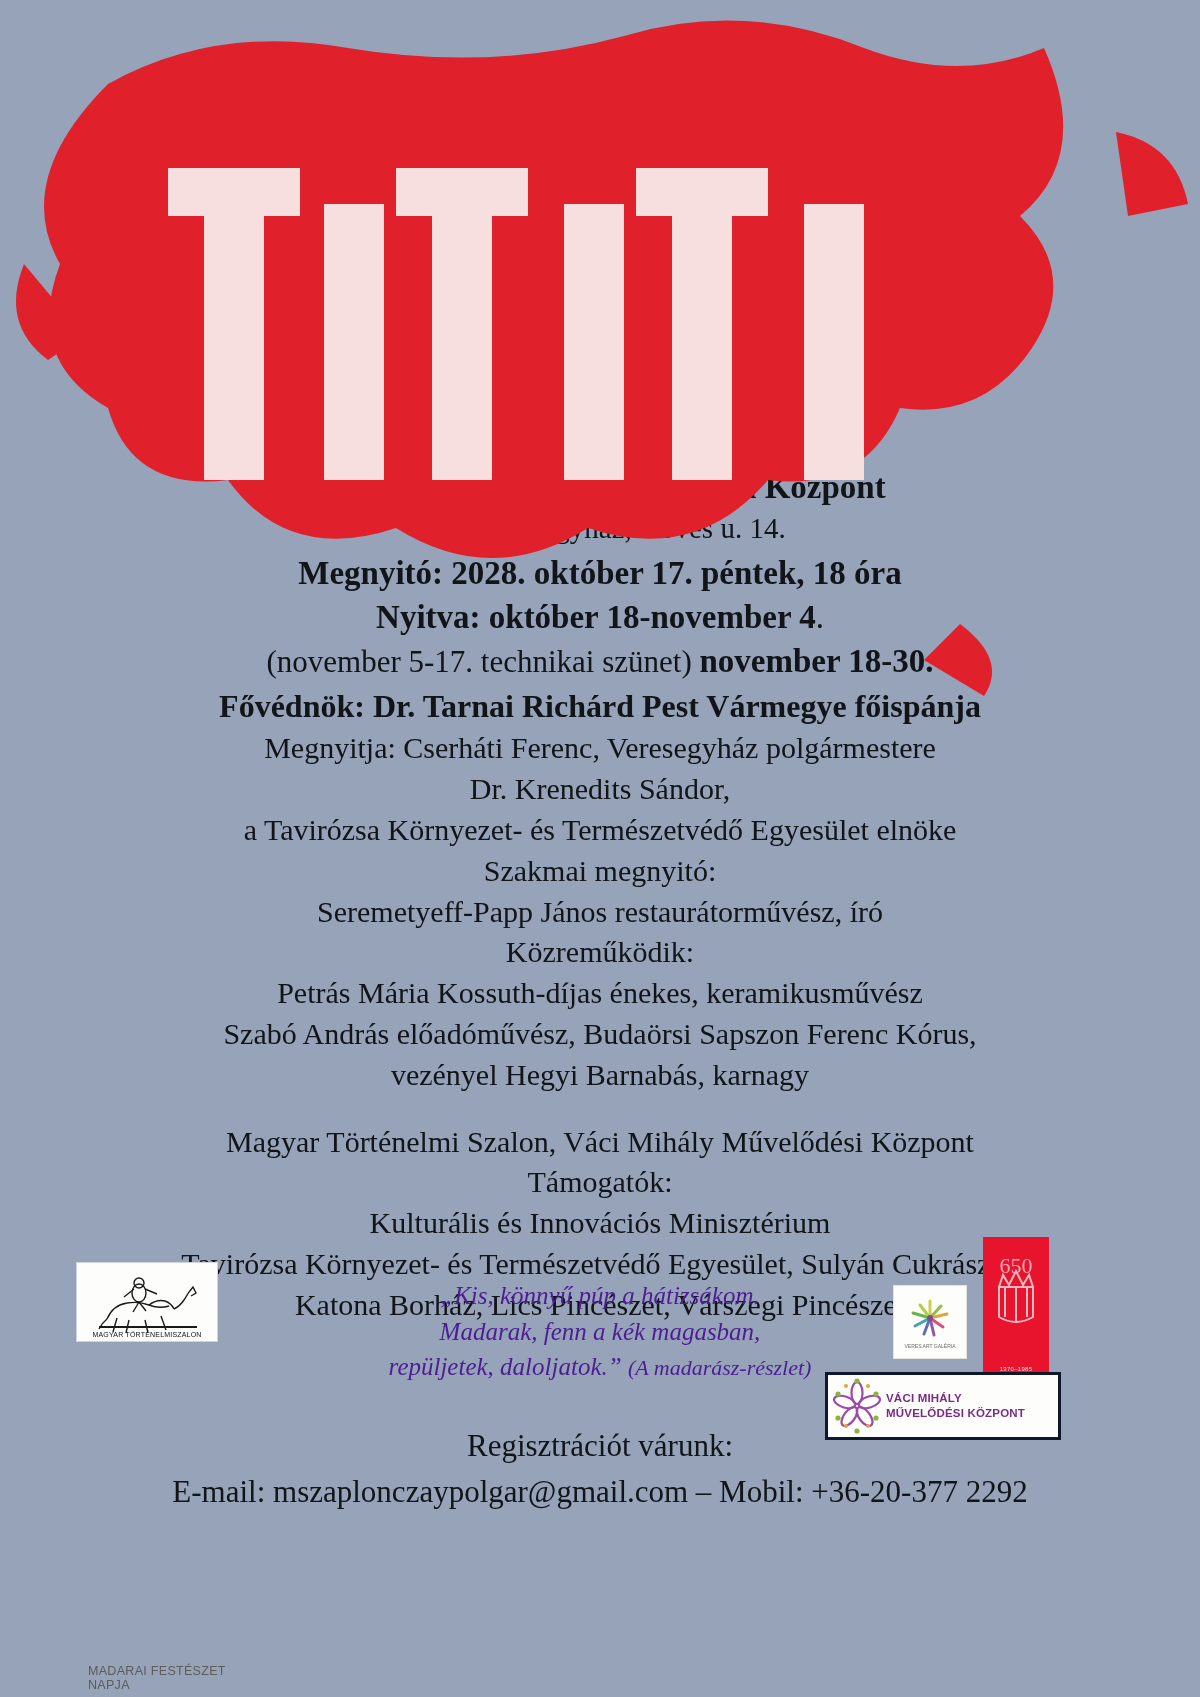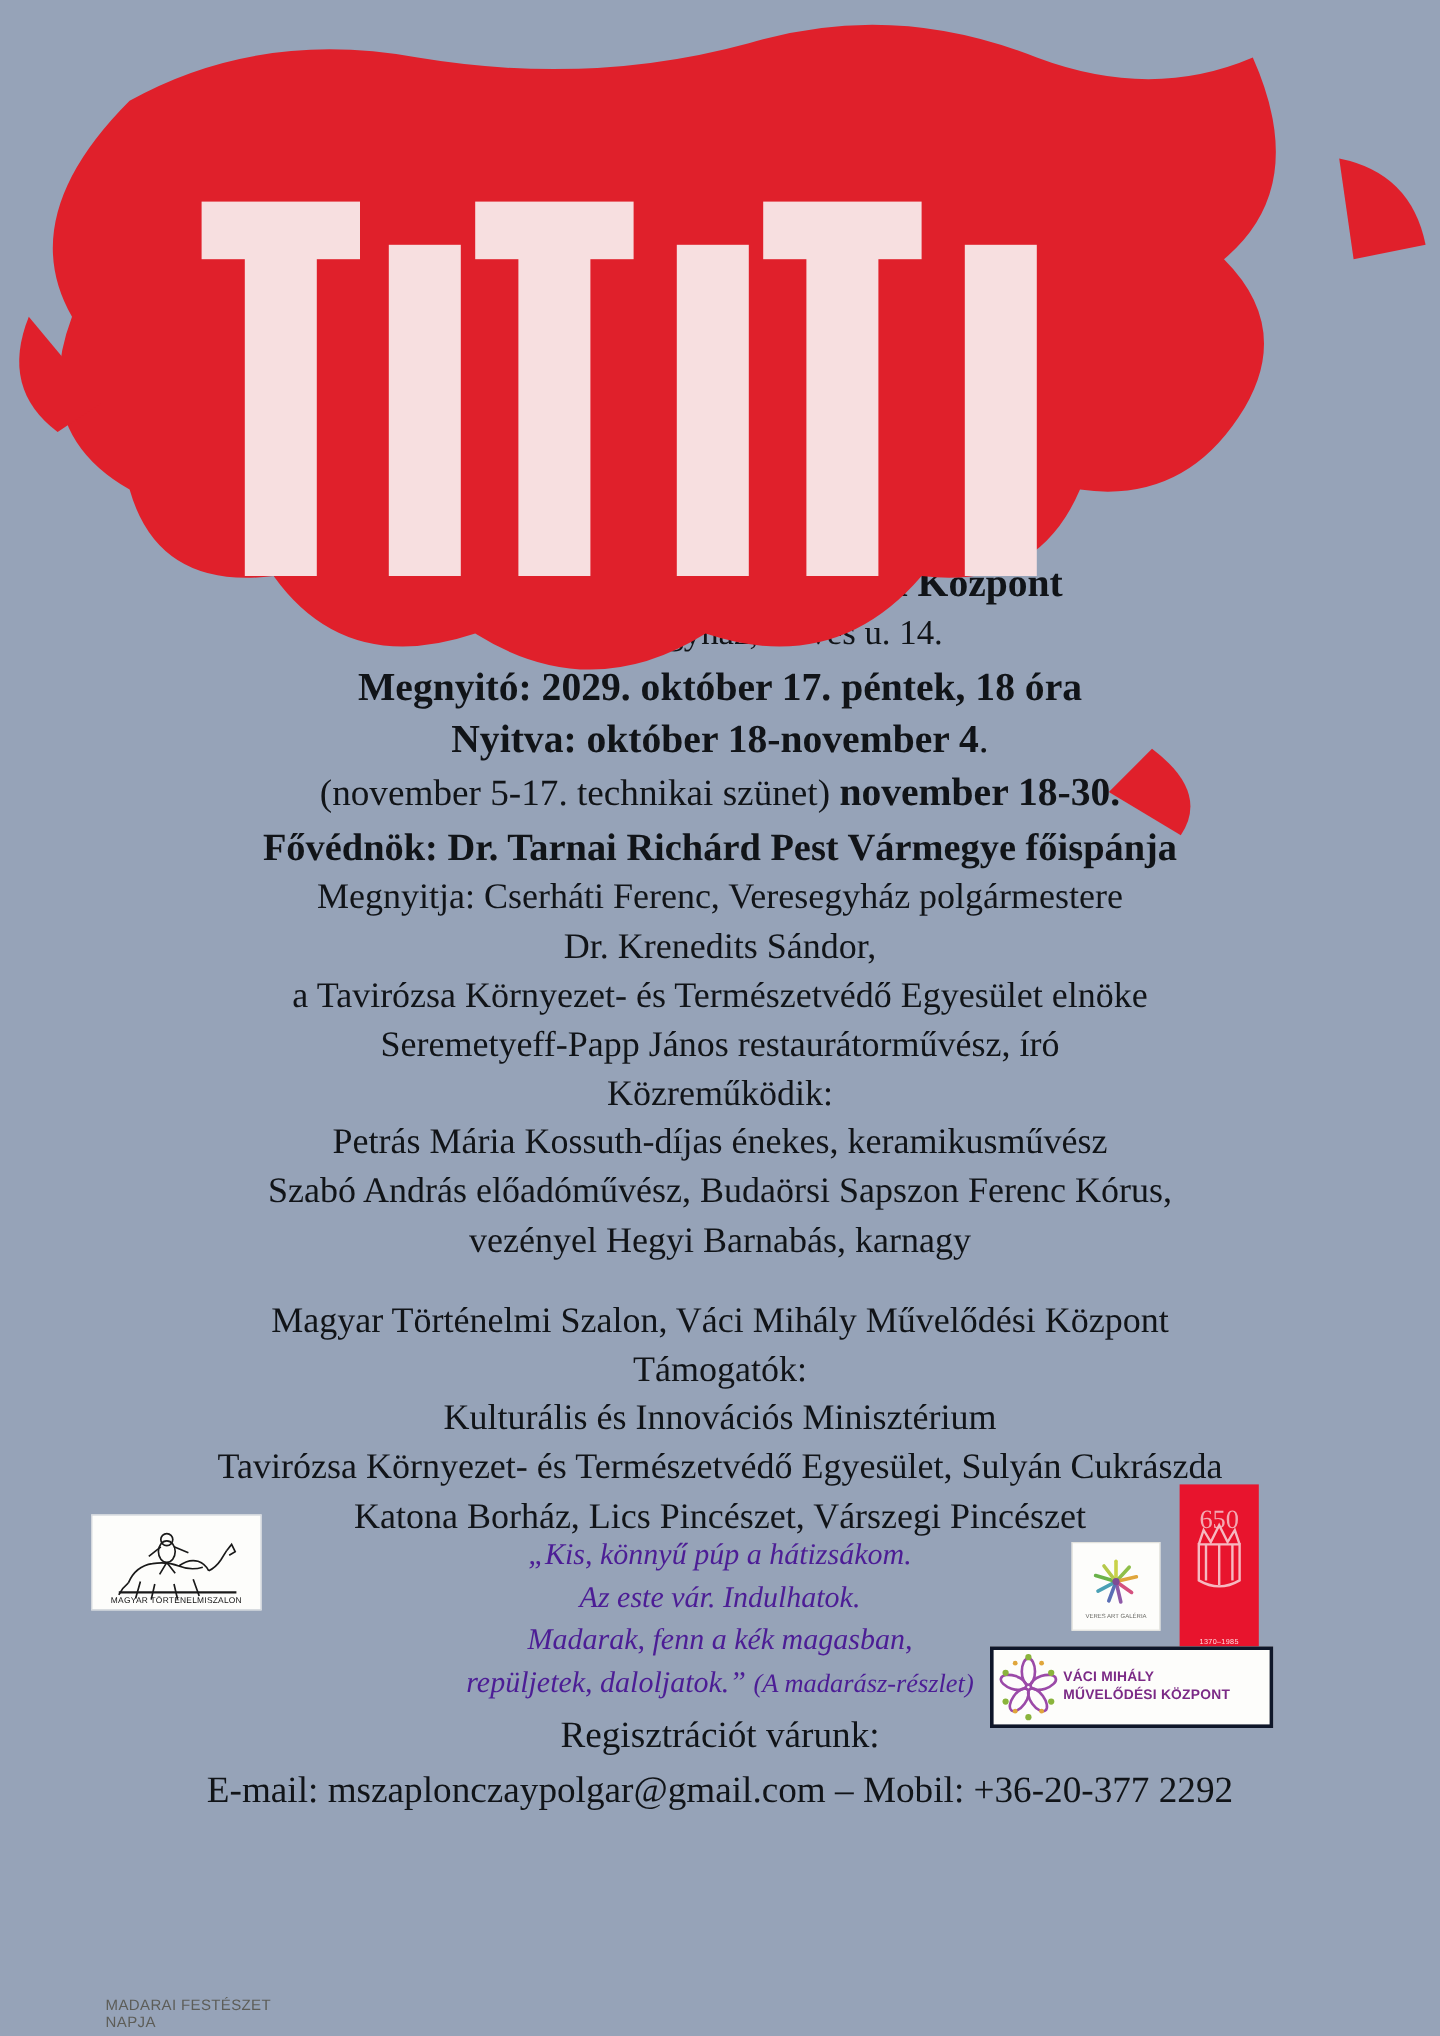--- a/index.html
+++ b/index.html
@@ -197,48 +197,48 @@
 
   <span class="ln artist">Polgár Marianne</span>
   <span class="ln credential">Bánffy Miklós-díjas grafikus,</span>
   <span class="ln credential2">a Magyar Művészeti Akadémia Köztestületi tagja</span>
 
   <span class="ln exh-title">ÁPRILY MADARAI</span>
   <span class="ln exh-sub">című kiállítására</span>
 
   <span class="ln venue">Helye: Váci Mihály Művelődési Központ</span>
   <span class="ln address">2112 Veresegyház, Köves u. 14.</span>
-  <span class="ln opening">Megnyitó: 2029. október 17. péntek, 18 óra</span>
+  <span class="ln opening">Megnyitó: 2028. október 17. péntek, 18 óra</span>
   <span class="ln hours">
     <span>Nyitva: október 18-november 4</span><span class="thin">.</span>
   </span>
   <span class="ln pause">
     <span>(november 5-17. technikai szünet) </span><span class="strong">november 18-30.</span>
   </span>
 
   <span class="ln patron">Fővédnök: Dr. Tarnai Richárd Pest Vármegye főispánja</span>
   <span class="ln person">Megnyitja: Cserháti Ferenc, Veresegyház polgármestere</span>
   <span class="ln person">Dr. Krenedits Sándor,</span>
   <span class="ln person">a Tavirózsa Környezet- és Természetvédő Egyesület elnöke</span>
+  <span class="ln label-line">Szakmai megnyitó:</span>
   <span class="ln person">Seremetyeff-Papp János restaurátorművész, író</span>
   <span class="ln label-line">Közreműködik:</span>
   <span class="ln person">Petrás Mária Kossuth-díjas énekes, keramikusművész</span>
   <span class="ln person">Szabó András előadóművész, Budaörsi Sapszon Ferenc Kórus,</span>
   <span class="ln person">vezényel Hegyi Barnabás, karnagy</span>
 
   <div class="org-gap"></div>
   <span class="ln org">Magyar Történelmi Szalon, Váci Mihály Művelődési Központ</span>
   <span class="ln org">Támogatók:</span>
   <span class="ln org">Kulturális és Innovációs Minisztérium</span>
   <span class="ln org">Tavirózsa Környezet- és Természetvédő Egyesület, Sulyán Cukrászda</span>
   <span class="ln org">Katona Borház, Lics Pincészet, Várszegi Pincészet</span>
 
   <div class="poem-wrap">
     <span class="ln poem">„Kis, könnyű púp a hátizsákom.</span>
-    <span class="ln poem">Az este vár. Indulhatok.</span>
     <span class="ln poem">Madarak, fenn a kék magasban,</span>
     <span class="ln poem">
       <span>repüljetek, daloljatok.”</span>
       <span class="attrib">(A madarász-részlet)</span>
     </span>
   </div>
 
   <div class="reg-wrap">
     <span class="ln reg">Regisztrációt várunk:</span>
     <span class="ln contact">E-mail: mszaplonczaypolgar@gmail.com – Mobil: +36-20-377 2292</span>

